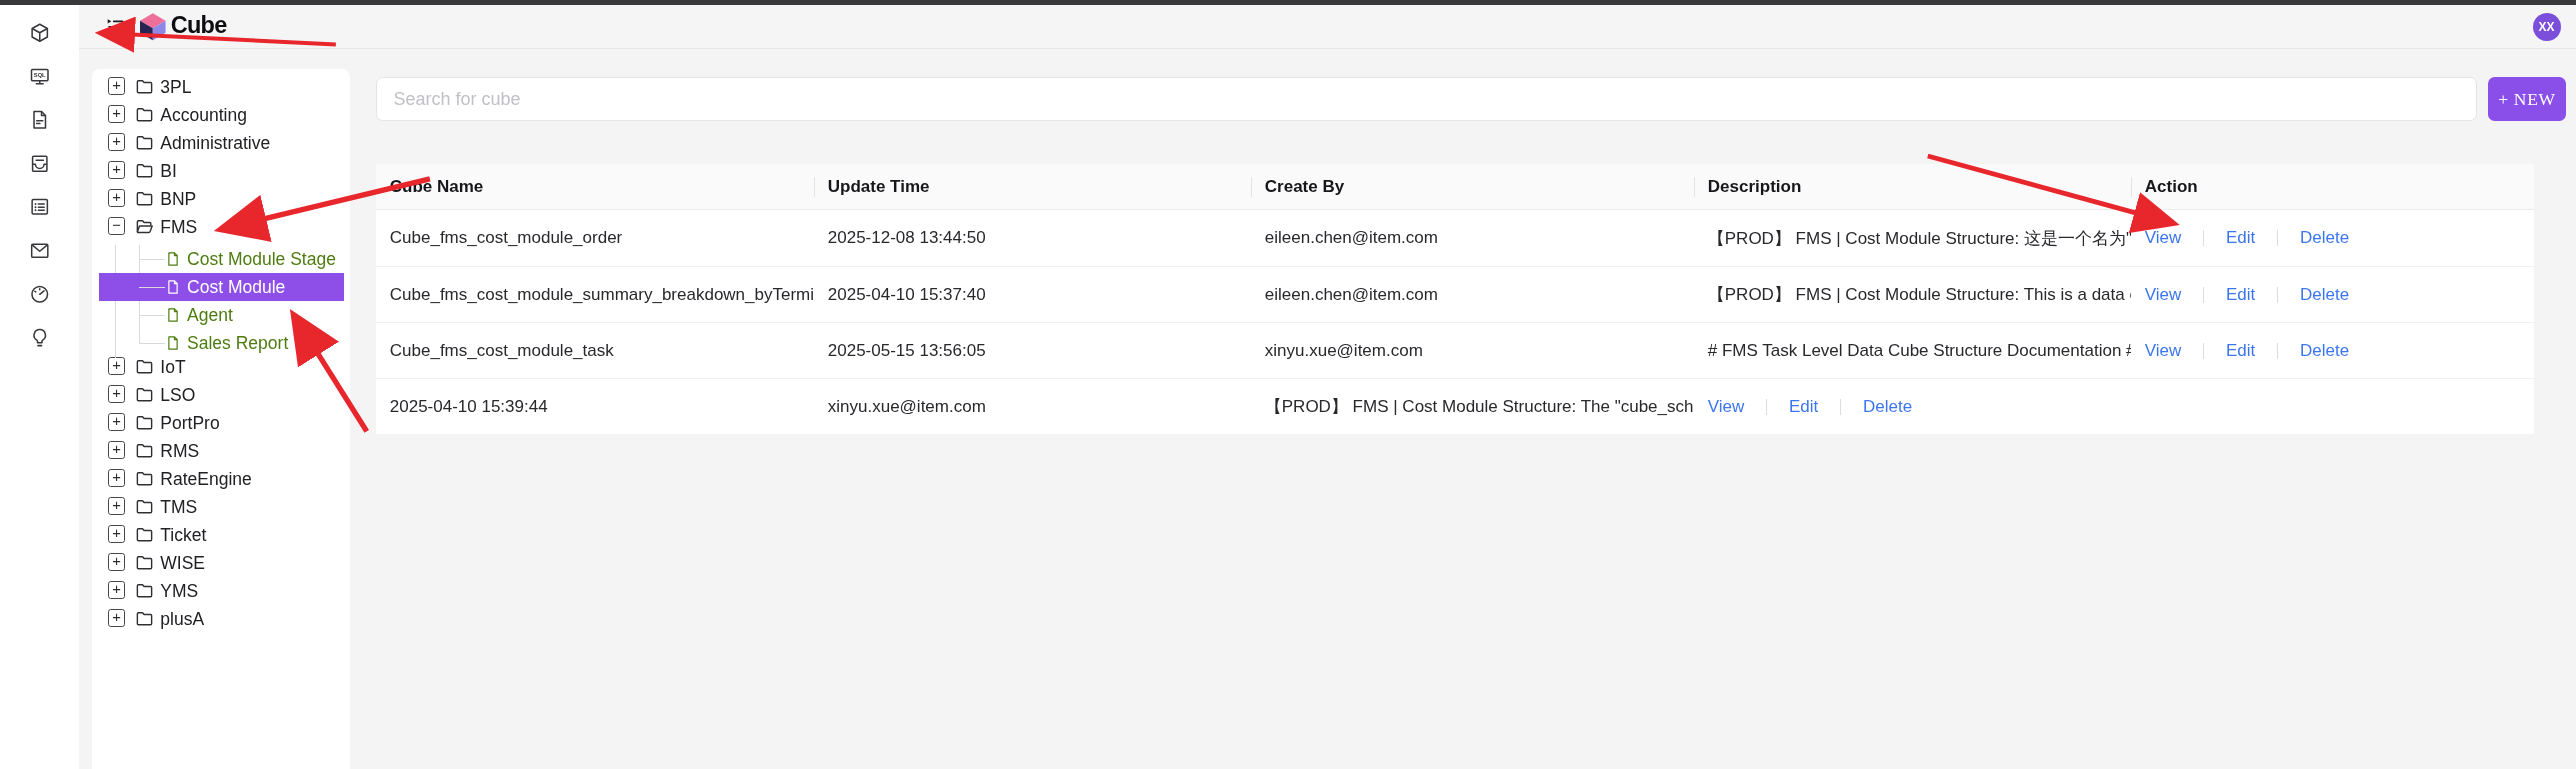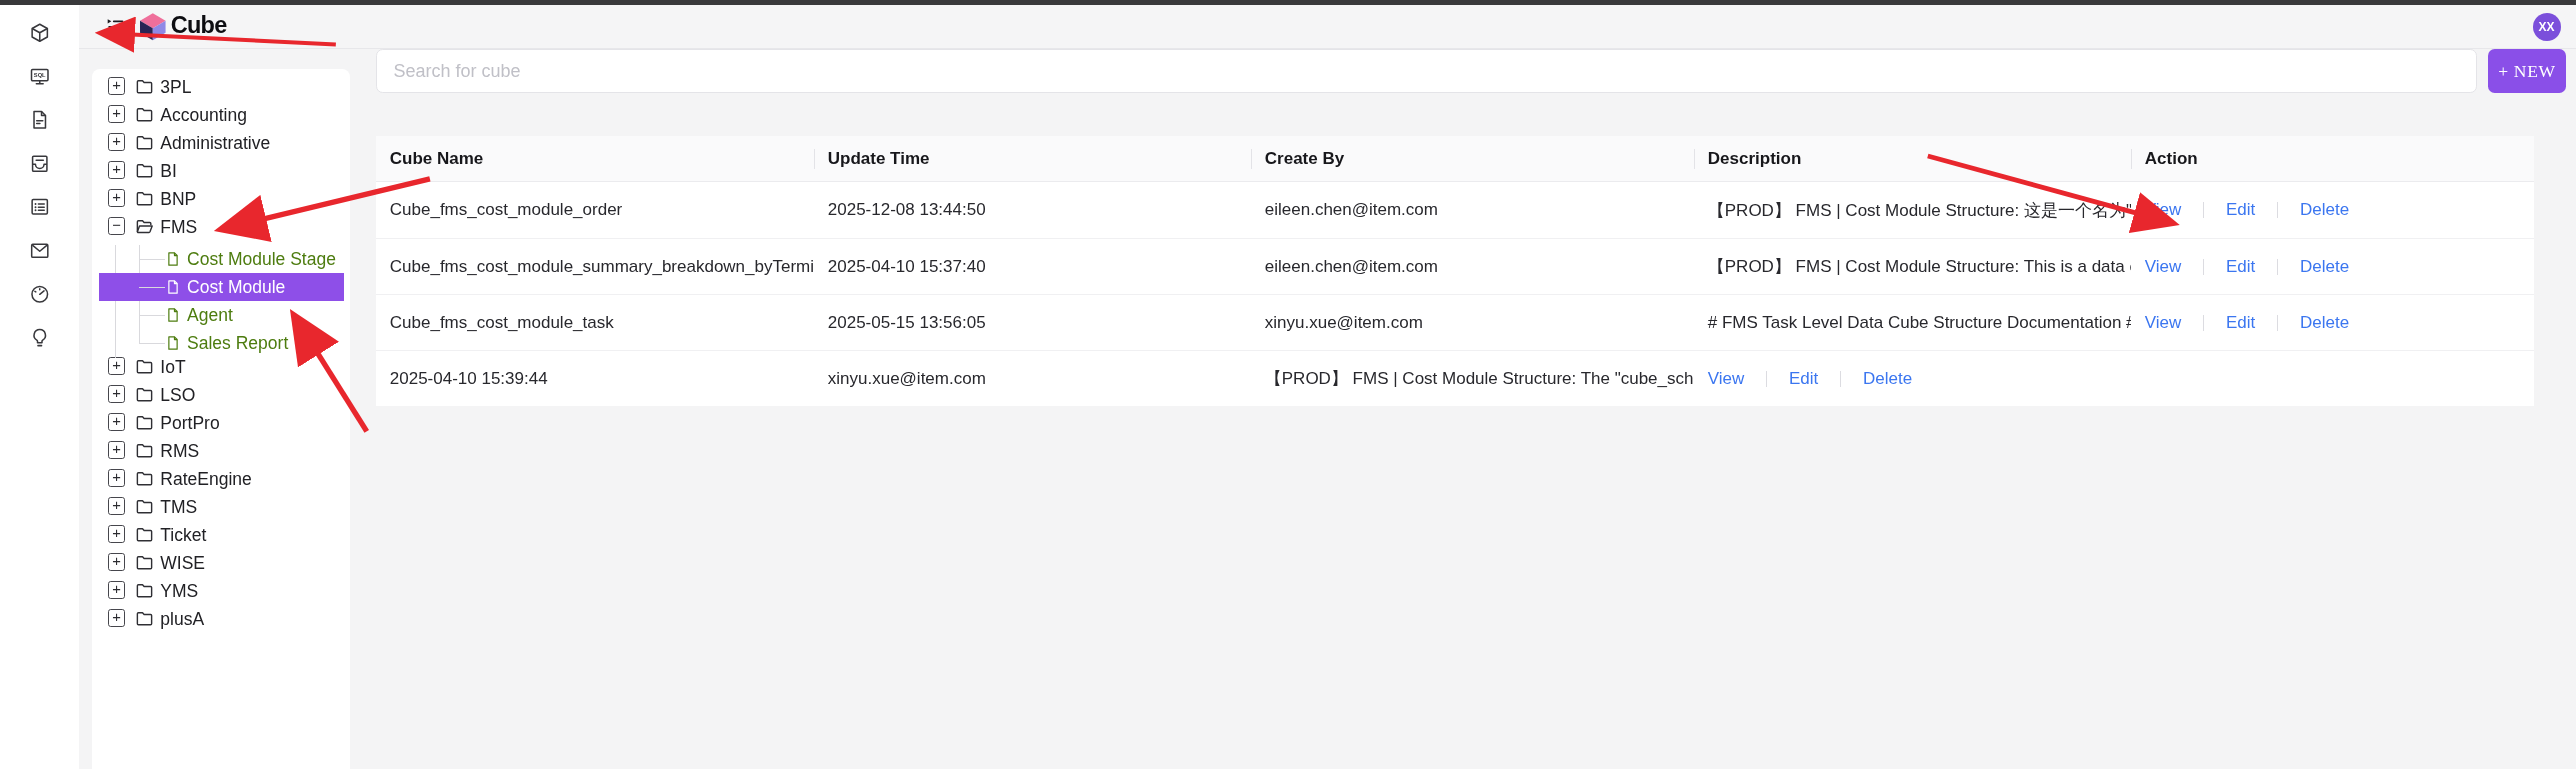--- a/index.html
+++ b/index.html
@@ -76,21 +76,21 @@
   }
   .crow::before {
     content: ""; position: absolute; left: 40px; top: 50%; width: 25.5px;
     border-top: 1.3px solid #d9d9dd;
   }
   .t-fileicon { width: 16px; height: 16px; margin-right: 6px; flex: none; }
   .crow.selected { background: #8e4fe8; color: #ffffff; }
 
   
   .main { flex: 1; min-width: 0; margin: 0 10px 0 26px; }
-  .toolbar { display: flex; height: 44px; }
+  .toolbar { margin-top: 28px; display: flex; height: 44px; }
   .search {
     flex: 1; height: 44px; background: #fff;
     border: 0.7px solid #e4e4e8; border-radius: 6.7px;
     padding: 0 16px; font-size: 18px; color: #2b2b30;
     font-family: "Liberation Sans", sans-serif; outline: none;
   }
   .search::placeholder { color: #c0c0c7; }
   .newbtn {
     width: 78px; height: 44px; margin-left: 11.4px; flex: none;
     background: #8a4fe8; color: #fff; border: none; border-radius: 6.7px;

